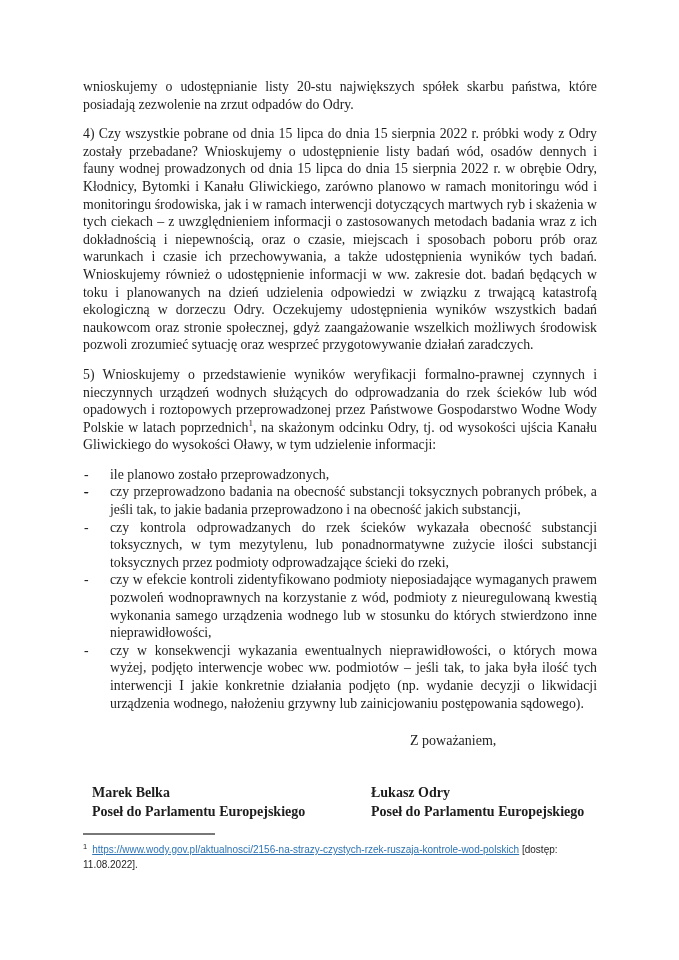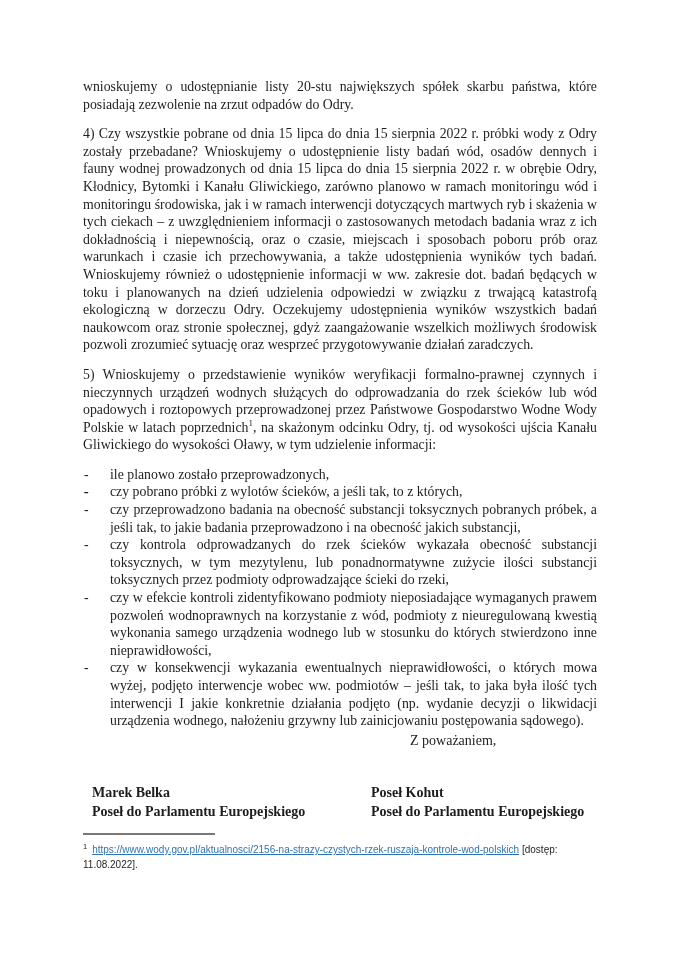--- a/index.html
+++ b/index.html
@@ -103,21 +103,20 @@
     <div class="req-list">
       <div class="li">
         <span class="dash">-</span>
         <span>ile planowo zostało przeprowadzonych,</span>
       </div>
       <div class="li">
         <span class="dash">-</span>
       </div>
       <div class="li">
         <span class="dash">-</span>
-        <span>czy pobrano próbki z wylotów ścieków, a jeśli tak, to z których,</span>
       </div>
       <div class="li">
         <span class="dash">-</span>
         <span>czy przeprowadzono badania na obecność substancji toksycznych pobranych próbek, a jeśli tak, to jakie badania przeprowadzono i na obecność jakich substancji,</span>
       </div>
       <div class="li">
         <span class="dash">-</span>
         <span>czy kontrola odprowadzanych do rzek ścieków wykazała obecność substancji toksycznych, w tym mezytylenu, lub ponadnormatywne zużycie ilości substancji toksycznych przez podmioty odprowadzające ścieki do rzeki,</span>
       </div>
       <div class="li">
@@ -132,21 +131,21 @@
   </div>
 
   <div class="closing">Z poważaniem,</div>
 
   <div class="signatures">
     <div class="sig sig-left">
       <div>Marek Belka</div>
       <div>Poseł do Parlamentu Europejskiego</div>
     </div>
     <div class="sig sig-right">
-      <div>Poseł Kohut</div>
+      <div>Łukasz Odry</div>
       <div>Poseł do Parlamentu Europejskiego</div>
     </div>
   </div>
 
   <div class="footnote">
     <div class="footnote-sep"></div>
     <div><span class="fn-marker">1</span><a class="fn-link">https://www.wody.gov.pl/aktualnosci/2156-na-strazy-czystych-rzek-ruszaja-kontrole-wod-polskich</a> <span class="fn-access">[dostęp: 11.08.2022].</span></div>
   </div>
 
 </div>

